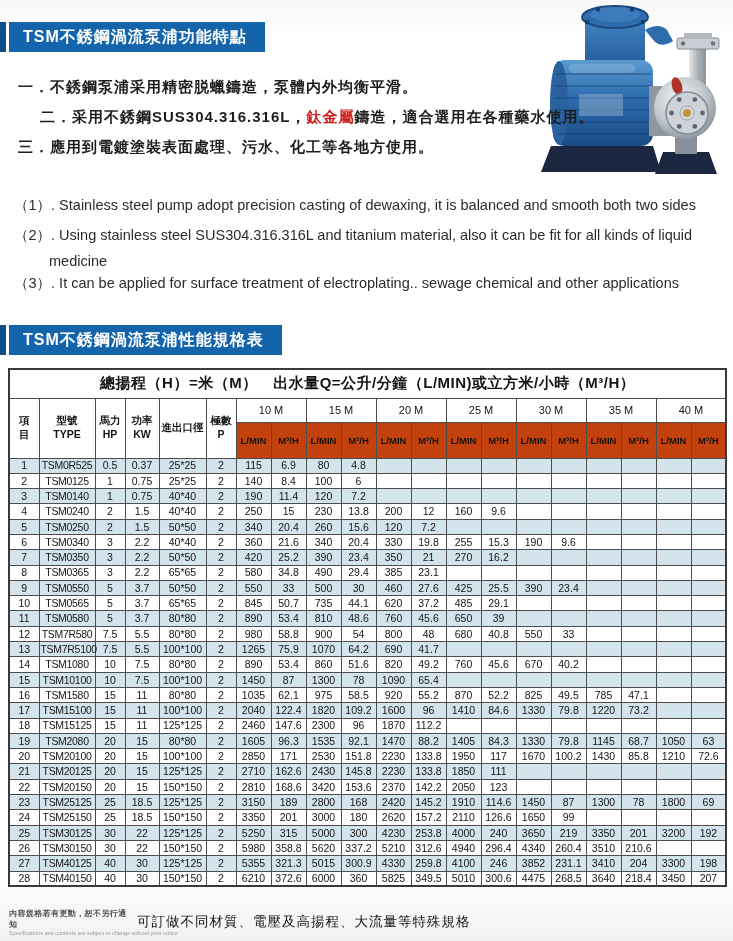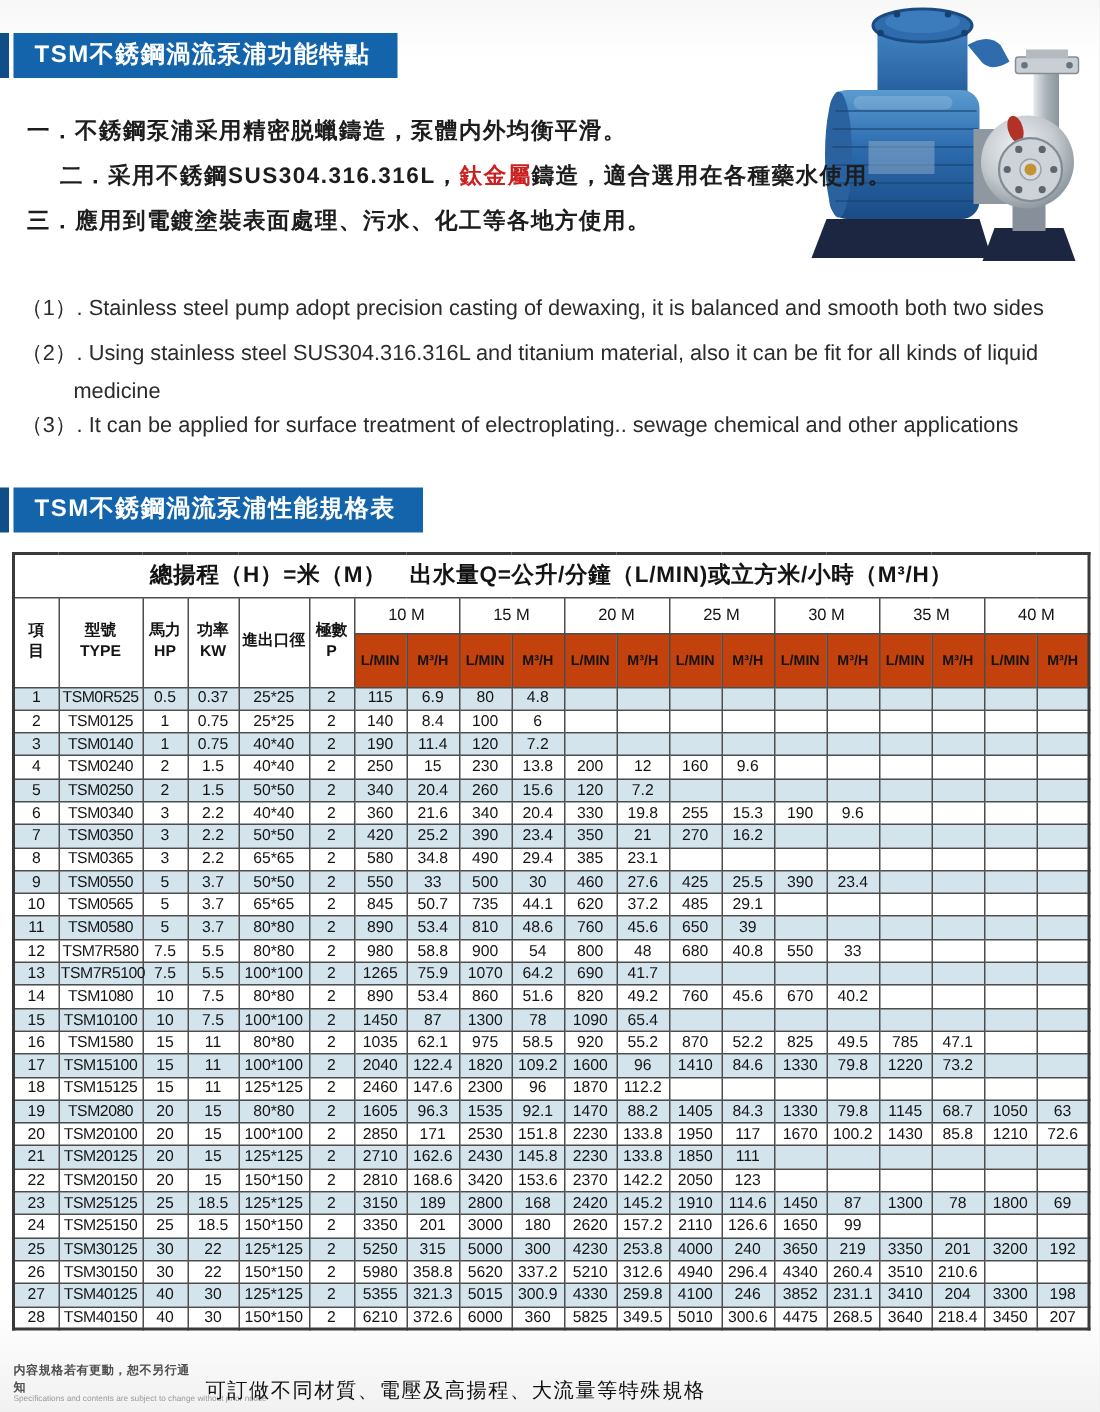--- a/index.html
+++ b/index.html
@@ -32,21 +32,21 @@
     border-collapse:collapse; table-layout:fixed; border:2px solid #3a3a3a; background:#fff; }
   table.spec th, table.spec td { border:1px solid #4d4d4d; text-align:center; vertical-align:middle; color:#141414; }
   th.span-title { height:29px; font-size:15px; font-weight:bold; letter-spacing:.5px; background:#fff; }
   th.fixed-col { font-size:10.5px; font-weight:bold; white-space:pre-line; line-height:1.3; background:#fff; }
   th.th-group { height:24px; font-size:11px; font-weight:normal; background:#fff; }
   th.th-sub { height:36px; font-size:9.5px; font-weight:bold; background:#c2410c; }
   table.spec td { height:15.3px; font-size:10.5px; line-height:1; padding:0 1px; }
   td.type-cell { font-size:8.5px; letter-spacing:-.3px; }
   tr.alt { background:var(--row-alt,#d3e4ed); }
   
-  .footer { position:absolute; left:9px; top:908px; display:flex; align-items:flex-end; }
+  .footer { position:absolute; left:9px; top:908px; display:flex; align-items:center; }
   .note { width:122px; }
   .note-zh { font-size:8px; font-weight:bold; color:#4e4e4e; letter-spacing:.4px; }
   .note-en { font-size:5.5px; color:#9a9a9a; white-space:nowrap; }
   .custom { font-size:13.5px; font-weight:normal; color:#111; letter-spacing:1px; margin-left:6px; margin-top:0; }
 </style>
 </head>
 <body>
 
 <div class="page">
 

